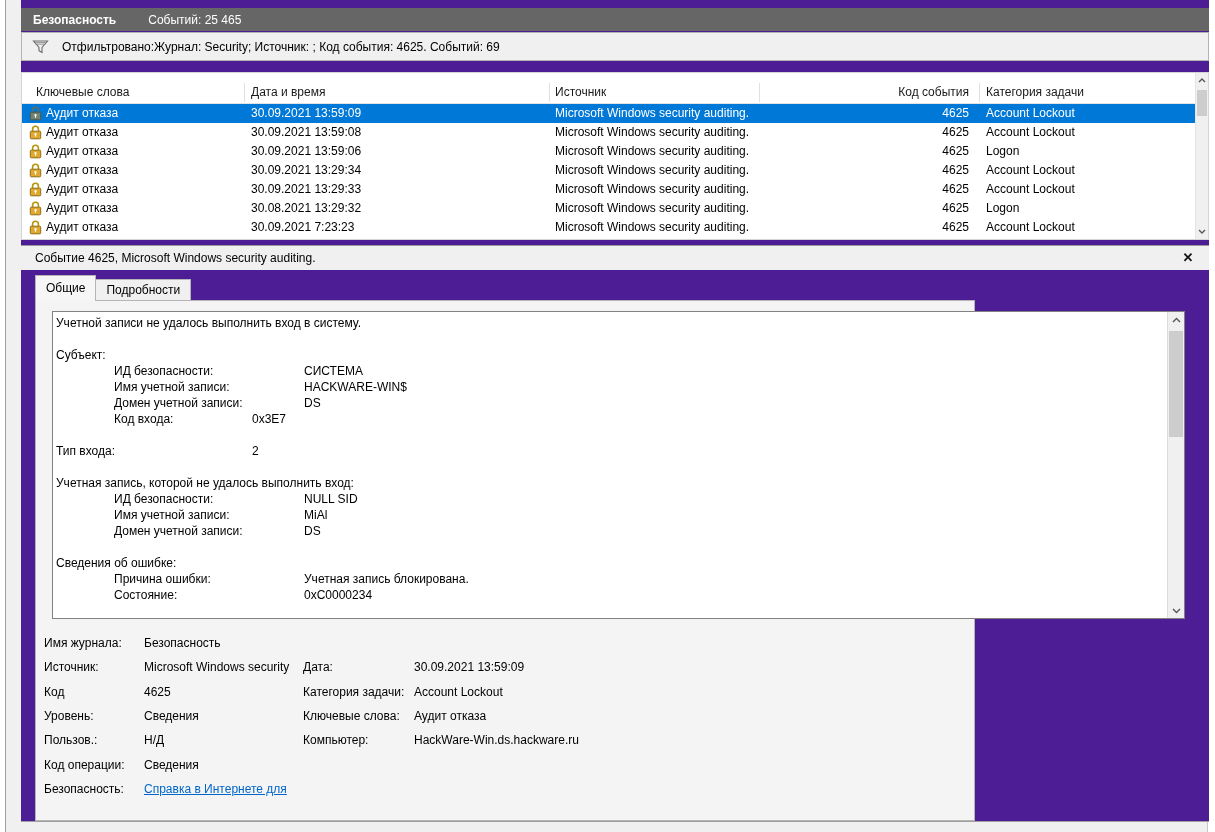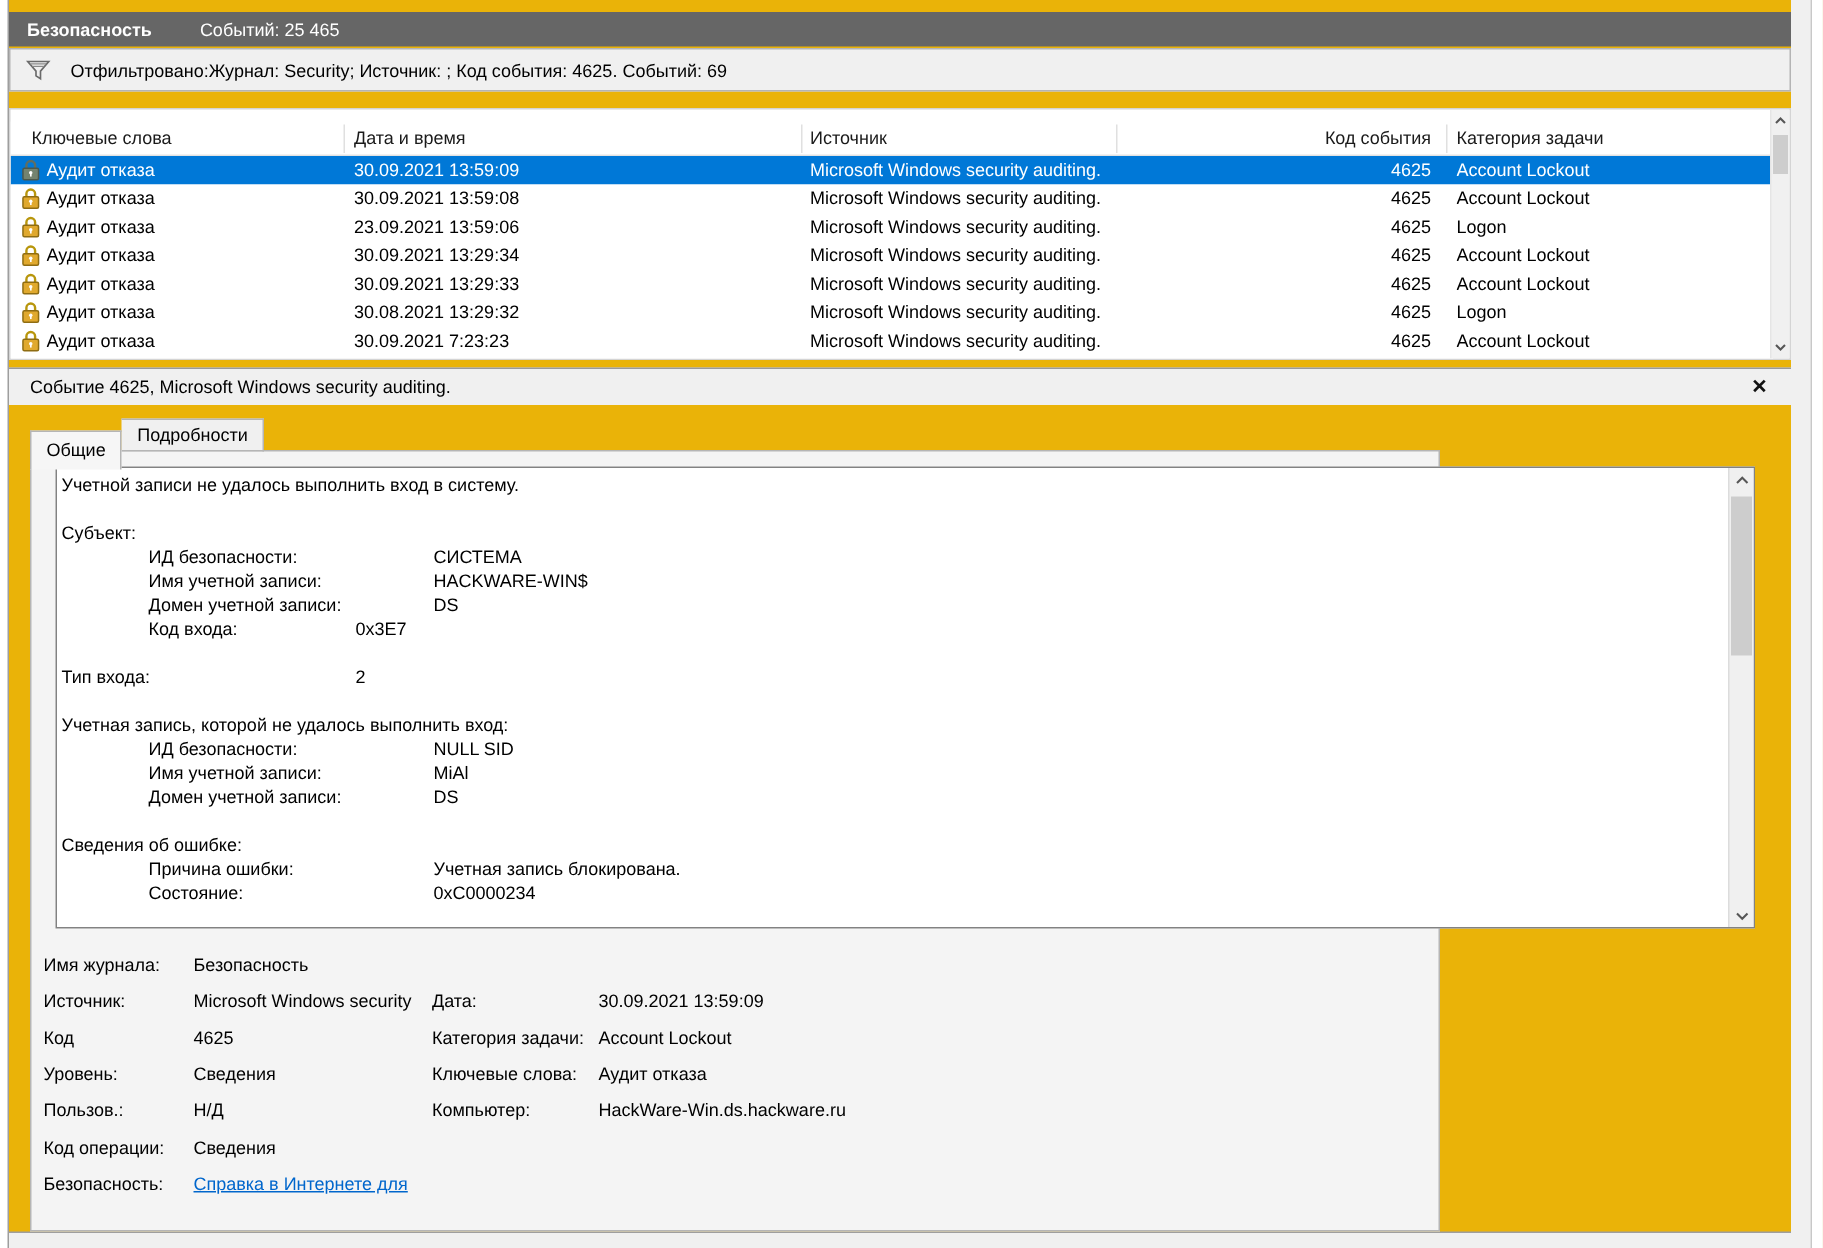--- a/index.html
+++ b/index.html
@@ -4,21 +4,21 @@
 <style>
   * { margin:0; padding:0; box-sizing:border-box; }
   html,body { width:1215px; height:832px; background:#ffffff; }
   body { font-family:"Liberation Sans", sans-serif; font-size:12px; color:#000; position:relative; overflow:hidden; }
   .screen { position:absolute; inset:0; background:#f0f0f0; }
 
   
   .left-strip { position:absolute; left:0; top:0; width:6px; height:832px; background:#ffffff; border-right:1px solid #9e9e9e; }
   .right-strip { position:absolute; left:1207px; top:0; width:8px; height:832px; background:#ffffff; border-left:1px solid #c8c8c8; }
 
-  .main { position:absolute; left:6px; top:0; width:1188px; height:822px; background:#eab308; border-bottom:1px solid #9e9e9e; }
+  .main { position:absolute; left:21px; top:0; width:1188px; height:822px; background:#4c1d95; border-bottom:1px solid #9e9e9e; }
 
   
   .titlebar { position:absolute; left:0; top:8px; width:1188px; height:23px; background:#666666; color:#fff; display:flex; align-items:center; }
   .titlebar .t-name { font-weight:bold; margin-left:12px; }
   .titlebar .t-count { margin-left:32px; }
 
   
   .filterbar { position:absolute; left:0; top:32px; width:1188px; height:29px; background:#f0f0f0; border:1px solid #b4b4b4; display:flex; align-items:center; }
   .filterbar .f-icon { margin-left:10px; width:17px; height:16px; flex:none; }
   .filterbar .f-text { margin-left:13px; }
@@ -53,21 +53,21 @@
   .sb-desc { right:0; top:0; width:17px; height:100%; border-left:1px solid #dcdcdc; }
 
   
   .pane-hdr { position:absolute; left:0; top:245px; width:1188px; height:25px; background:#f0f0f0; border-top:1px solid #9a9a9a; display:flex; align-items:center; }
   .pane-hdr .p-title { margin-left:14px; }
   .pane-hdr .p-close { position:absolute; right:12px; top:3px; width:18px; height:18px; text-align:center; line-height:18px; font-weight:bold; font-size:13px; color:#111; cursor:pointer; }
 
   
   .tabs { position:absolute; left:14px; top:275px; height:26px; z-index:3; }
   .tab { position:relative; float:left; padding:0 10px; border:1px solid #b5b5b5; background:#f0f0f0; height:22px; line-height:21px; margin-top:4px; cursor:pointer; }
-  .tab.active { background:#f6f6f6; height:26px; line-height:25px; margin-top:12px; border-bottom:none; z-index:4; }
+  .tab.active { background:#f6f6f6; height:26px; line-height:25px; margin-top:0; border-bottom:none; z-index:4; }
   .tab + .tab { border-left:none;text-align:right; }
 
   
   .groupbox { position:absolute; left:14px; top:300px; width:940px; height:521px; background:#f4f4f4; border:1px solid #b5b5b5; }
 
   
   .descbox { position:absolute; left:16px; top:10px; width:1133px; height:308px; background:#ffffff; border:1px solid #828282; }
   .desc-text { position:absolute; left:0; top:3px; width:1110px; }
   .desc-line { position:relative; height:16px; line-height:16px; white-space:nowrap; }
   .desc-line .d-t { position:absolute; left:3px; }
@@ -148,21 +148,21 @@
             <span class="c-cat">Account Lockout</span>
           </div>
           <div class="erow">
             <span class="c-icon"><svg width="13" height="15" viewBox="0 0 13 15">
                 <path d="M3.6 6.2 V4.2 a2.9 2.9 0 0 1 5.8 0 V6.2" fill="none" stroke="#b8960c" stroke-width="1.6"></path>
                 <rect x="1.3" y="6.2" width="10.4" height="7.6" rx="1" fill="#e0a92e" stroke="#8f6d12"></rect>
                 <circle cx="6.5" cy="9.2" r="1.15" fill="#fff"></circle>
                 <rect x="6" y="9.4" width="1.1" height="2.3" fill="#fff"></rect>
               </svg></span>
             <span class="c-kw">Аудит отказа</span>
-            <span class="c-dt">23.09.2021 13:59:06</span>
+            <span class="c-dt">30.09.2021 13:59:06</span>
             <span class="c-src">Microsoft Windows security auditing.</span>
             <span class="c-id">4625</span>
             <span class="c-cat">Logon</span>
           </div>
           <div class="erow">
             <span class="c-icon"><svg width="13" height="15" viewBox="0 0 13 15">
                 <path d="M3.6 6.2 V4.2 a2.9 2.9 0 0 1 5.8 0 V6.2" fill="none" stroke="#b8960c" stroke-width="1.6"></path>
                 <rect x="1.3" y="6.2" width="10.4" height="7.6" rx="1" fill="#e0a92e" stroke="#8f6d12"></rect>
                 <circle cx="6.5" cy="9.2" r="1.15" fill="#fff"></circle>
                 <rect x="6" y="9.4" width="1.1" height="2.3" fill="#fff"></rect>

